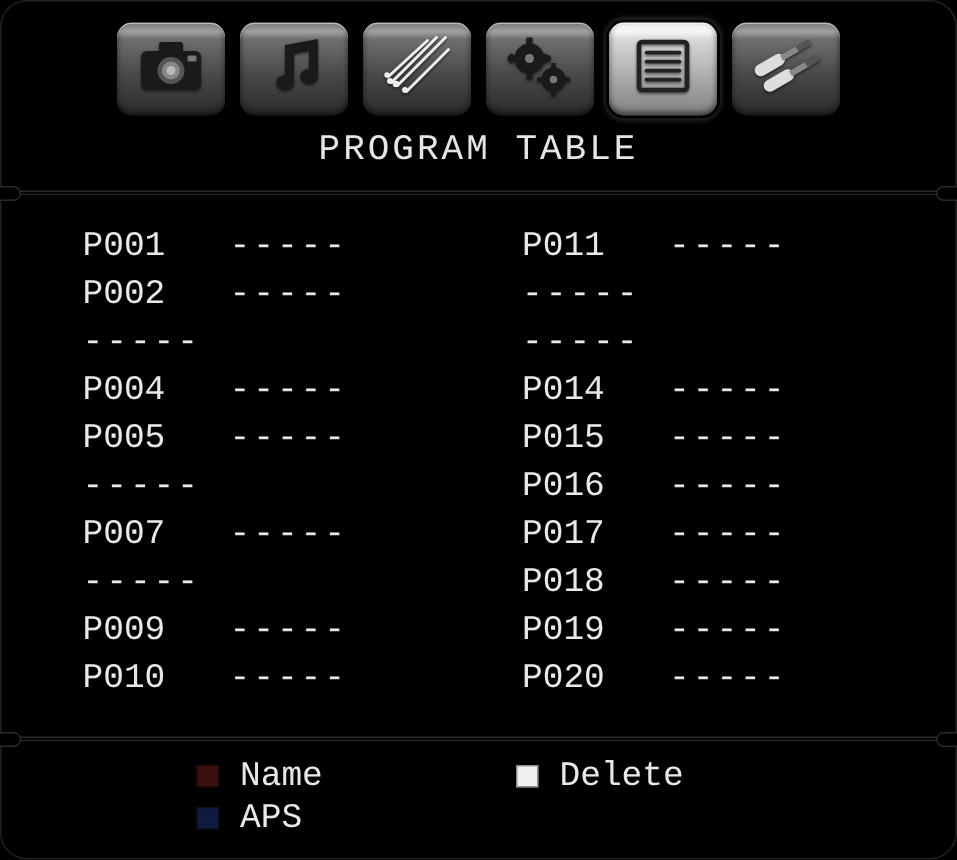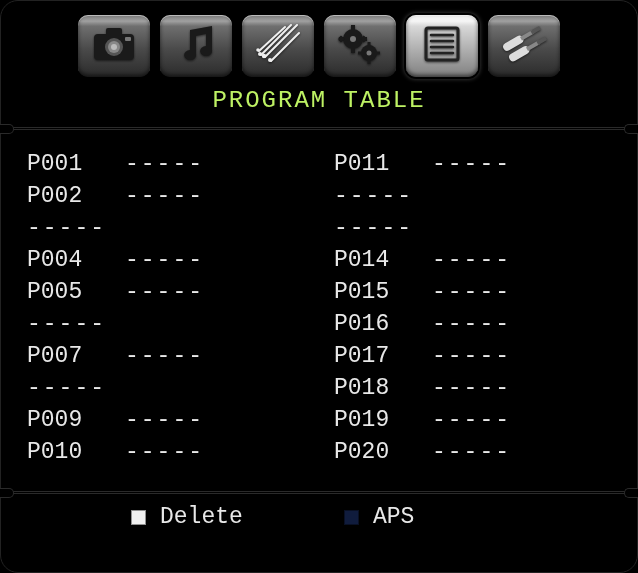--- a/index.html
+++ b/index.html
@@ -49,21 +49,21 @@
     pointer-events:none;
   }
   .tab svg { filter: drop-shadow(0 1px 1px rgba(0,0,0,0.6)); }
   .tab .ico-dark { fill:#1a1a1a; }
 
   .title {
     text-align: center;
     font-size: 24px;
     letter-spacing: 2px;
     margin-top: 10px;
-    color: #bef264;
+    color: #e5e5e5;
     font-weight: normal;
   }
 
   .divider {
     height: 10px;
     position: relative;
     margin-top: 10px;
   }
   .divider::before {
     content:"";
@@ -81,20 +81,21 @@
     border:1px solid #2a2a2a;
   }
   .divider .notch-left { left:-1px; border-radius: 0 6px 6px 0; border-left:none;}
   .divider .notch-right { right:-1px; border-radius: 6px 0 0 6px; border-right:none;}
 
   .program-grid {
     display: flex;
     padding: 14px 26px 10px 26px;
     gap: 30px;
     font-size: 23px;
+    margin-left: 28px;
   }
   .col { flex:1; }
   .row {
     display: flex;
     gap: 28px;
     line-height: 32px;
     white-space: pre;
     cursor: pointer;
   }
   .row .pid { min-width: 70px; }
@@ -261,20 +262,24 @@
     </div>
   </div>
 
   <div class="divider">
     <span class="notch-left"></span>
       <span class="notch-right"></span>
   </div>
 
   <div class="legend">
     <div class="legend-item">
+      <span class="swatch dim" style="background:#b03030"></span>
+      <span>Name</span>
+    </div>
+    <div class="legend-item">
       <span class="swatch" style="background:#f0f0f0"></span>
       <span>Delete</span>
     </div>
     <div class="legend-item">
       <span class="swatch dim" style="background:#3050b0"></span>
       <span>APS</span>
     </div>
   </div>
 
 </div>

